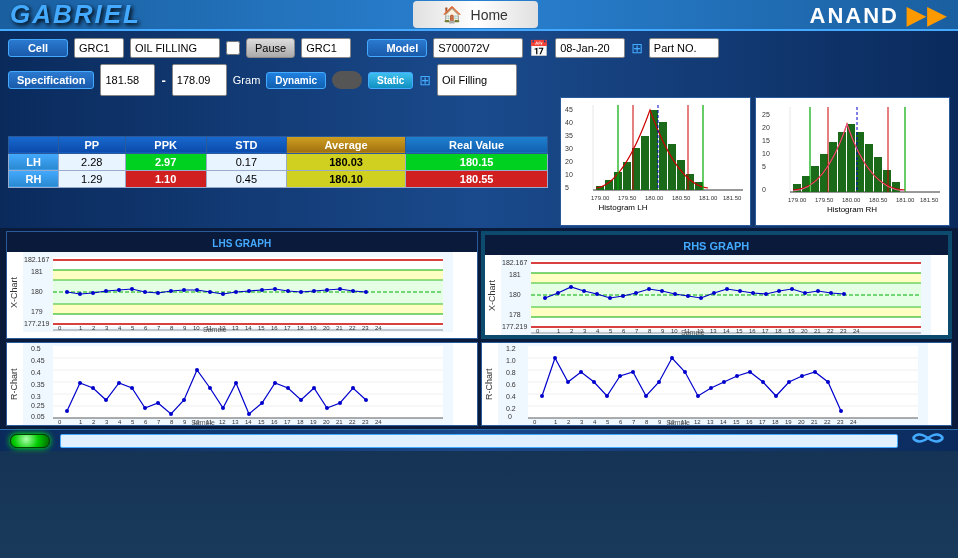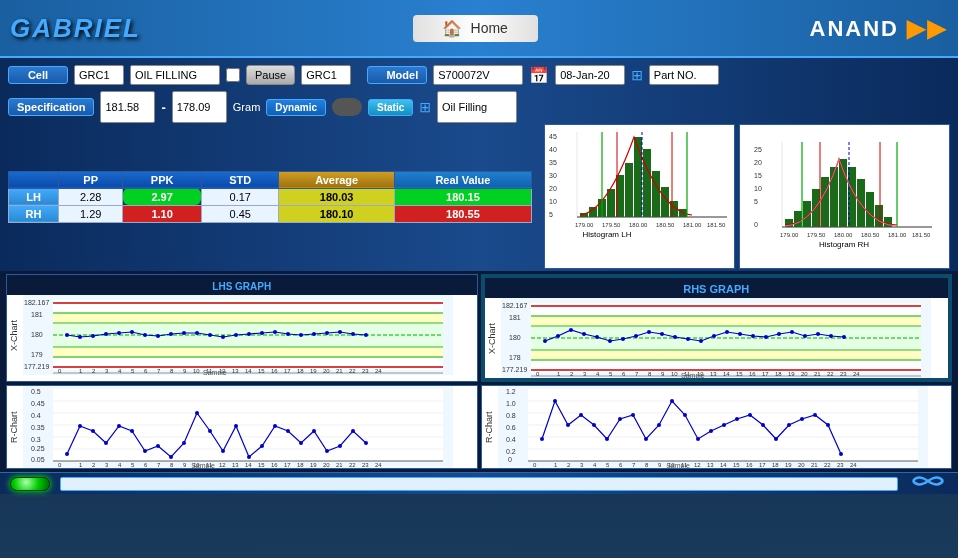--- a/index.html
+++ b/index.html
@@ -6,21 +6,21 @@
     body {
       background: linear-gradient(180deg, #1a3a5c 0%, #0d2a4a 50%, #1a3a5c 100%);
       font-family: Arial, sans-serif;
       width: 958px;
       height: 558px;
       overflow: hidden;
       color: #fff;
     }
     .header {
       background: linear-gradient(90deg, #1a5fa0, #2980d0, #1a5fa0);
-      height: 58px;
+      height: 31px;
       display: flex;
       align-items: center;
       justify-content: space-between;
       padding: 0 10px;
       border-bottom: 2px solid #4af;
     }
     .header-logo-left {
       color: #fff;
       font-size: 26px;
       font-weight: 900;
@@ -156,21 +156,21 @@
     .stats-table th.rv-col { background: linear-gradient(180deg, #2080d0, #1060b0); color: #fff; }
     .stats-table td {
       background: #e8f4ff;
       color: #000;
       padding: 2px 6px;
       border: 1px solid #9ac;
       text-align: center;
     }
     .td-lh { background: linear-gradient(180deg, #4af, #2a8ad0) !important; color: #fff !important; font-weight: bold; }
     .td-rh { background: linear-gradient(180deg, #4af, #2a8ad0) !important; color: #fff !important; font-weight: bold; }
-    .td-ppk-good { background: #00d020 !important; color: #fff !important; font-weight: bold; border-radius: 6px; }
+    .td-ppk-good { background: #00d020 !important; color: #fff !important; font-weight: bold; }
     .td-ppk-bad { background: #d02020 !important; color: #fff !important; font-weight: bold; }
     .td-avg { background: #d0d020 !important; color: #000 !important; font-weight: bold; }
     .td-rv { background: #00d020 !important; color: #fff !important; font-weight: bold; }
     .td-rv-bad { background: #d02020 !important; color: #fff !important; font-weight: bold; }
 
     svg text { font-family: Arial, sans-serif; }
 
     .bottom-bar {
       height: 22px;
       background: linear-gradient(90deg, #0a2a5c, #1a4a8c, #0a2a5c);
@@ -329,21 +329,21 @@
         <line x1="55" y1="5" x2="55" y2="90" stroke="#00aa00" stroke-width="1.2"></line>
         <line x1="140" y1="5" x2="140" y2="90" stroke="#00aa00" stroke-width="1.2"></line>
         <line x1="70" y1="5" x2="70" y2="90" stroke="#cc0000" stroke-width="1"></line>
         <line x1="125" y1="5" x2="125" y2="90" stroke="#cc0000" stroke-width="1"></line>
 
         <line x1="95" y1="5" x2="95" y2="90" stroke="#0000cc" stroke-width="1" stroke-dasharray="3,2"></line>
         <text x="60" y="110" font-size="8" fill="#000" text-anchor="middle">Histogram LH</text>
       </svg>
     </div>
 
-    <div style="background:#fff;border:1px solid #2a5a9a;padding:12px;">
+    <div style="background:#fff;border:1px solid #2a5a9a;padding:4px;">
       <svg width="185" height="115">
         <rect x="0" y="0" width="185" height="115" fill="#fff"></rect>
         <line x1="30" y1="5" x2="30" y2="90" stroke="#ccc" stroke-width="0.5"></line>
         <line x1="30" y1="90" x2="180" y2="90" stroke="#333" stroke-width="1"></line>
         <text x="2" y="15" font-size="7" fill="#333">25</text>
         <text x="2" y="28" font-size="7" fill="#333">20</text>
         <text x="2" y="41" font-size="7" fill="#333">15</text>
         <text x="2" y="54" font-size="7" fill="#333">10</text>
         <text x="2" y="67" font-size="7" fill="#333">5</text>
         <text x="2" y="90" font-size="7" fill="#333">0</text>

